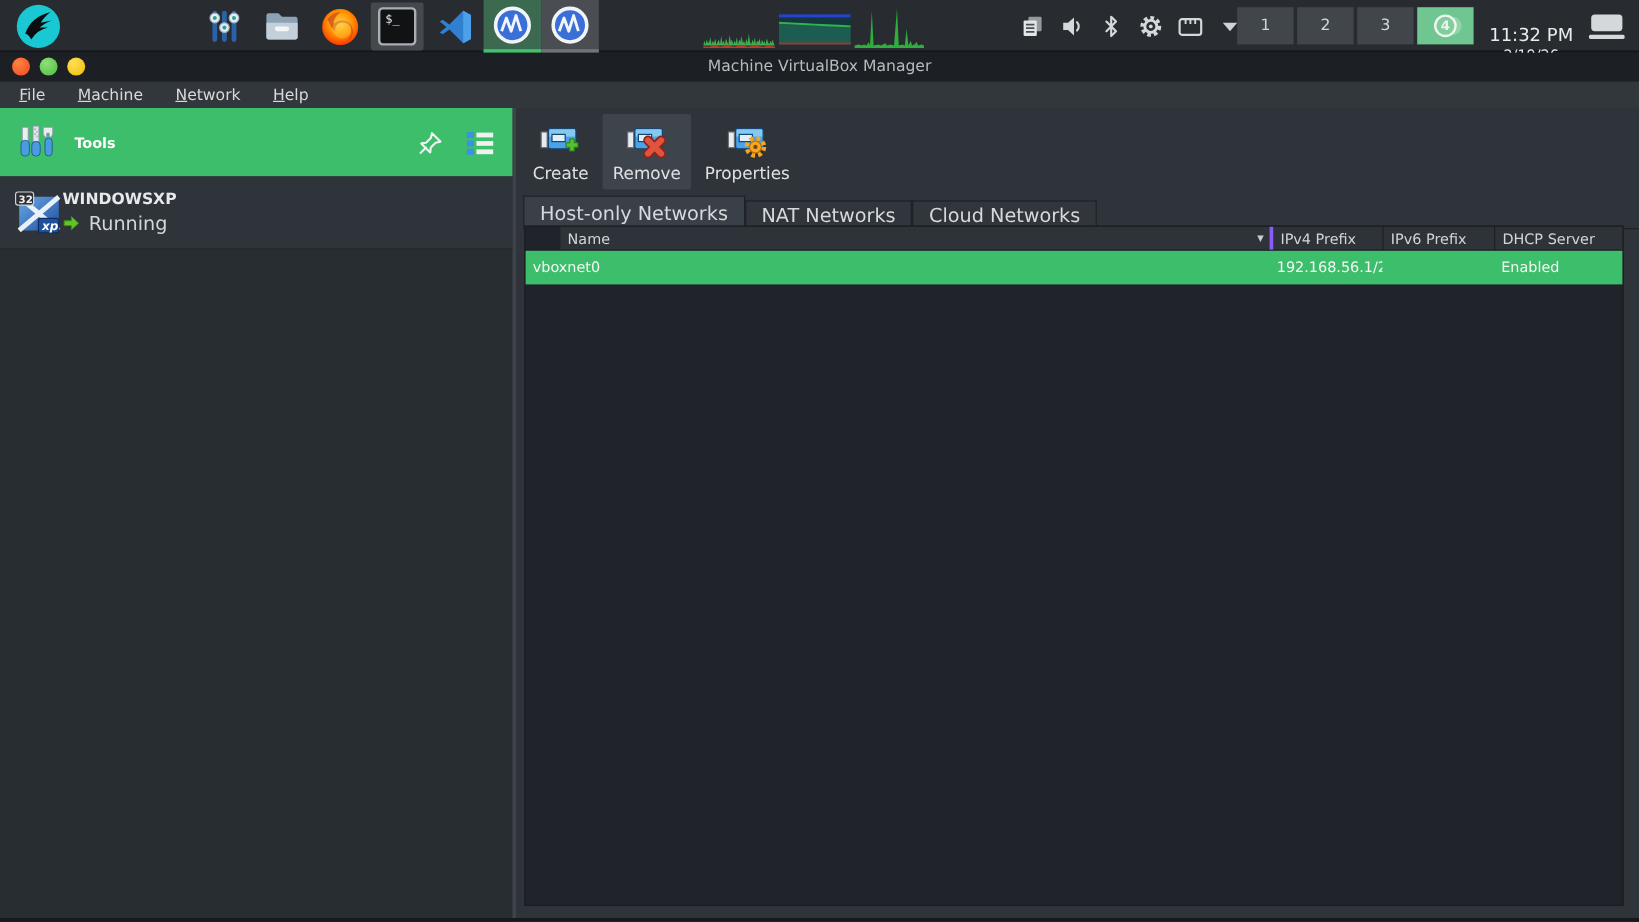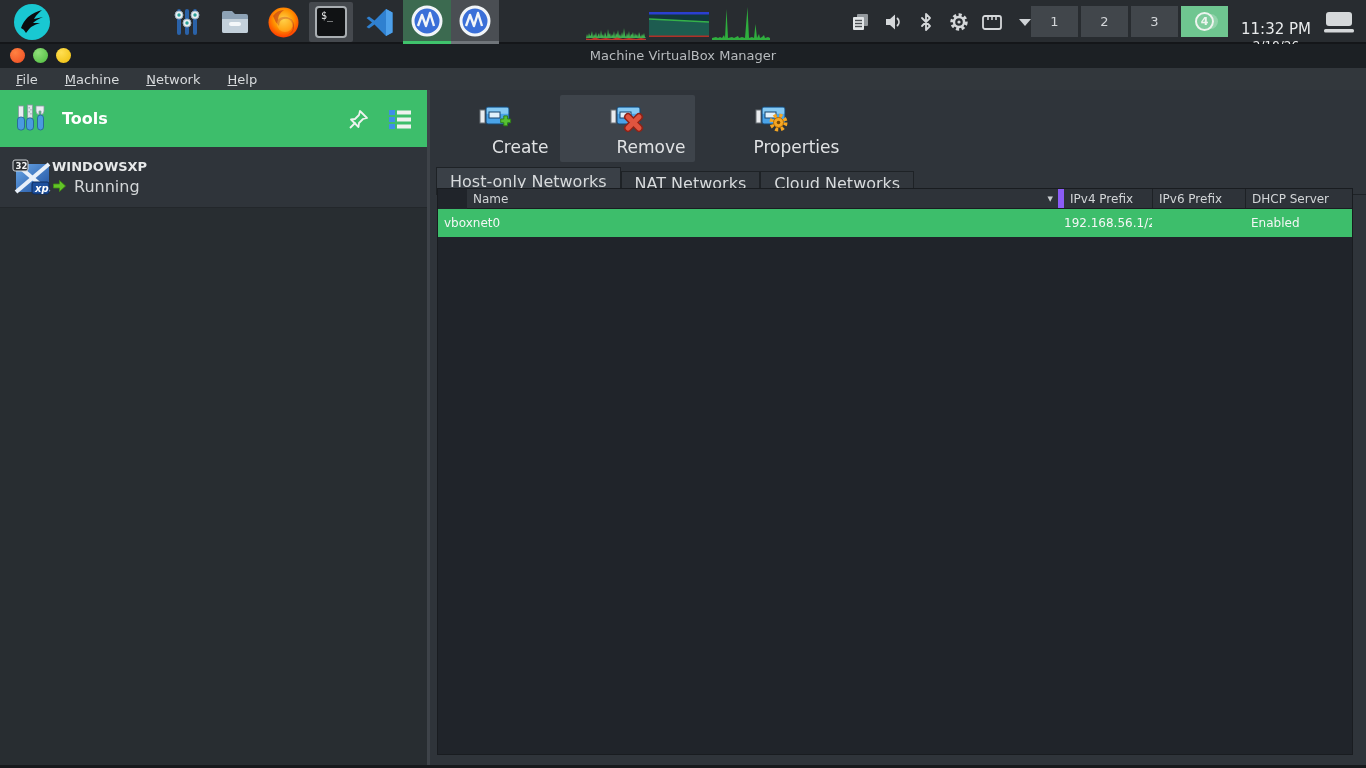--- a/index.html
+++ b/index.html
@@ -44,47 +44,47 @@
   .tb-title { text-align:center; line-height:24px; font-size:13px; color:#b7bbbe; }
   .menubar { height:22px; background:#32373c; display:flex; align-items:center; padding-left:16px; gap:27px; }
   .menu-item { display:inline-block; font-size:13px; color:#d8dbdd; }
   .menu-item::first-letter { text-decoration:underline; }
 
   .content { position:absolute; top:46px; left:0; right:0; bottom:0; display:flex; }
 
   
   .sidebar { width:430px; background:#282d31; border-right:3px solid #3e4349; position:relative; }
   .tools-row { height:57px; background:#3dbe6b; display:flex; align-items:center; padding:0 14px 0 12px; }
-  .tools-label { flex:1; margin-left:14px; font-size:16px; font-weight:bold; color:#ffffff; }
+  .tools-label { flex:1; margin-left:14px; font-size:12px; font-weight:bold; color:#ffffff; }
   .tools-actions { display:flex; gap:16px; align-items:center; }
   .vm-row { height:61px; background:#2f343a; border-bottom:1px solid #23272b;
     display:flex; align-items:center; padding:0 12px; }
   .vm-text { }
   .vm-name { font-size:13px; font-weight:bold; color:#e7e9ea; margin-bottom:3px; }
   .vm-status { display:flex; align-items:center; gap:7px; font-size:16px; color:#d3d6d8; }
 
   
   .main { flex:1; position:relative; background:#2f343a; }
   .toolbar { display:flex; gap:2px; padding:5px 0 0 5px; }
   .tool-btn { display:flex; flex-direction:column; align-items:center; gap:2px;
     padding:6px 9px 5px; border-radius:2px; }
   .tool-btn.pressed { background:#3e444b; }
-  .tool-btn span { font-size:17px; color:#e0e2e4;margin-left:48px; }
+  .tool-btn span { font-size:14px; color:#e0e2e4; }
   .tabbar { display:flex; align-items:flex-end; margin:5px 0 0 6px; padding-right:6px;
     border-bottom:1px solid #1e2226; }
   .tab { font-size:16px; color:#d7dadc; padding:0 13px; background:#31363c;
     border:1px solid #1e2226; border-bottom:none; line-height:23px; height:23px; }
   .tab.active { background:#3a4047; height:27px; line-height:27px; }
   .table-frame { position:absolute; left:7px; right:13px; top:98px; bottom:13px;
     background:#20242a; border:1px solid #191c20; }
   .thead { display:flex; height:20px; background:#2e3339; border-bottom:1px solid #1a1d21;
     font-size:12px; color:#d3d6d8;margin-left:29px; }
   .th { display:flex; align-items:center; padding-left:6px; }
   .th-name { flex:1; justify-content:space-between; padding-right:5px; }
-  .th-ipv4 { width:94px; border-left:6px solid #8b5cf6;text-align:center; }
+  .th-ipv4 { width:94px; border-left:3px solid #8b5cf6;text-align:center; }
   .th-ipv6 { width:93px; border-left:1px solid #1d2125; }
   .th-dhcp { width:107px; border-left:1px solid #1d2125; }
   .sort-arrow { font-size:7px; color:#c9cdd0; }
   .trow { display:flex; height:28px; align-items:center; background:#3dbe6b;
     font-size:12px; color:#f4f6f5; }
   .td { padding-left:6px; overflow:hidden; white-space:nowrap; }
   .td-name { flex:1; }
   .td-ipv4 { width:94px; }
   .td-ipv6 { width:93px; }
   .td-dhcp { width:107px; }

